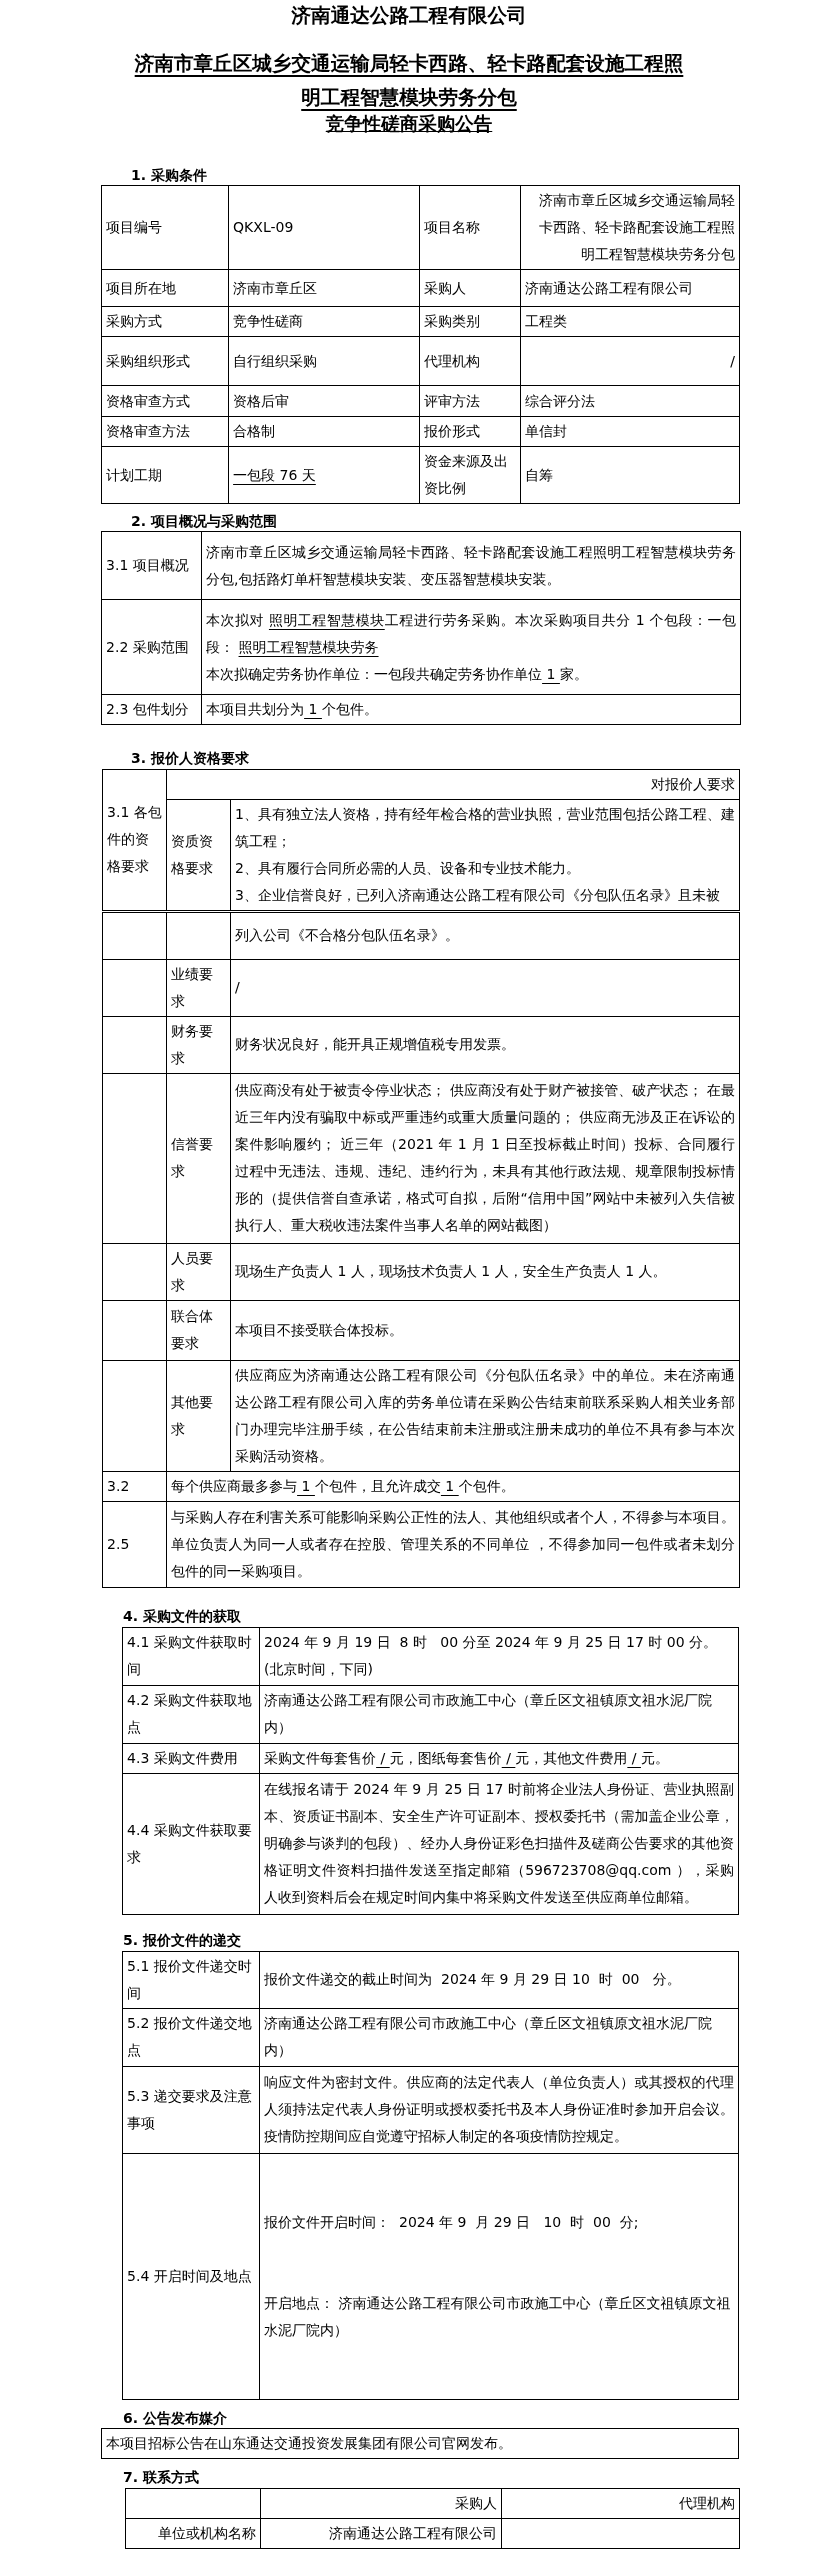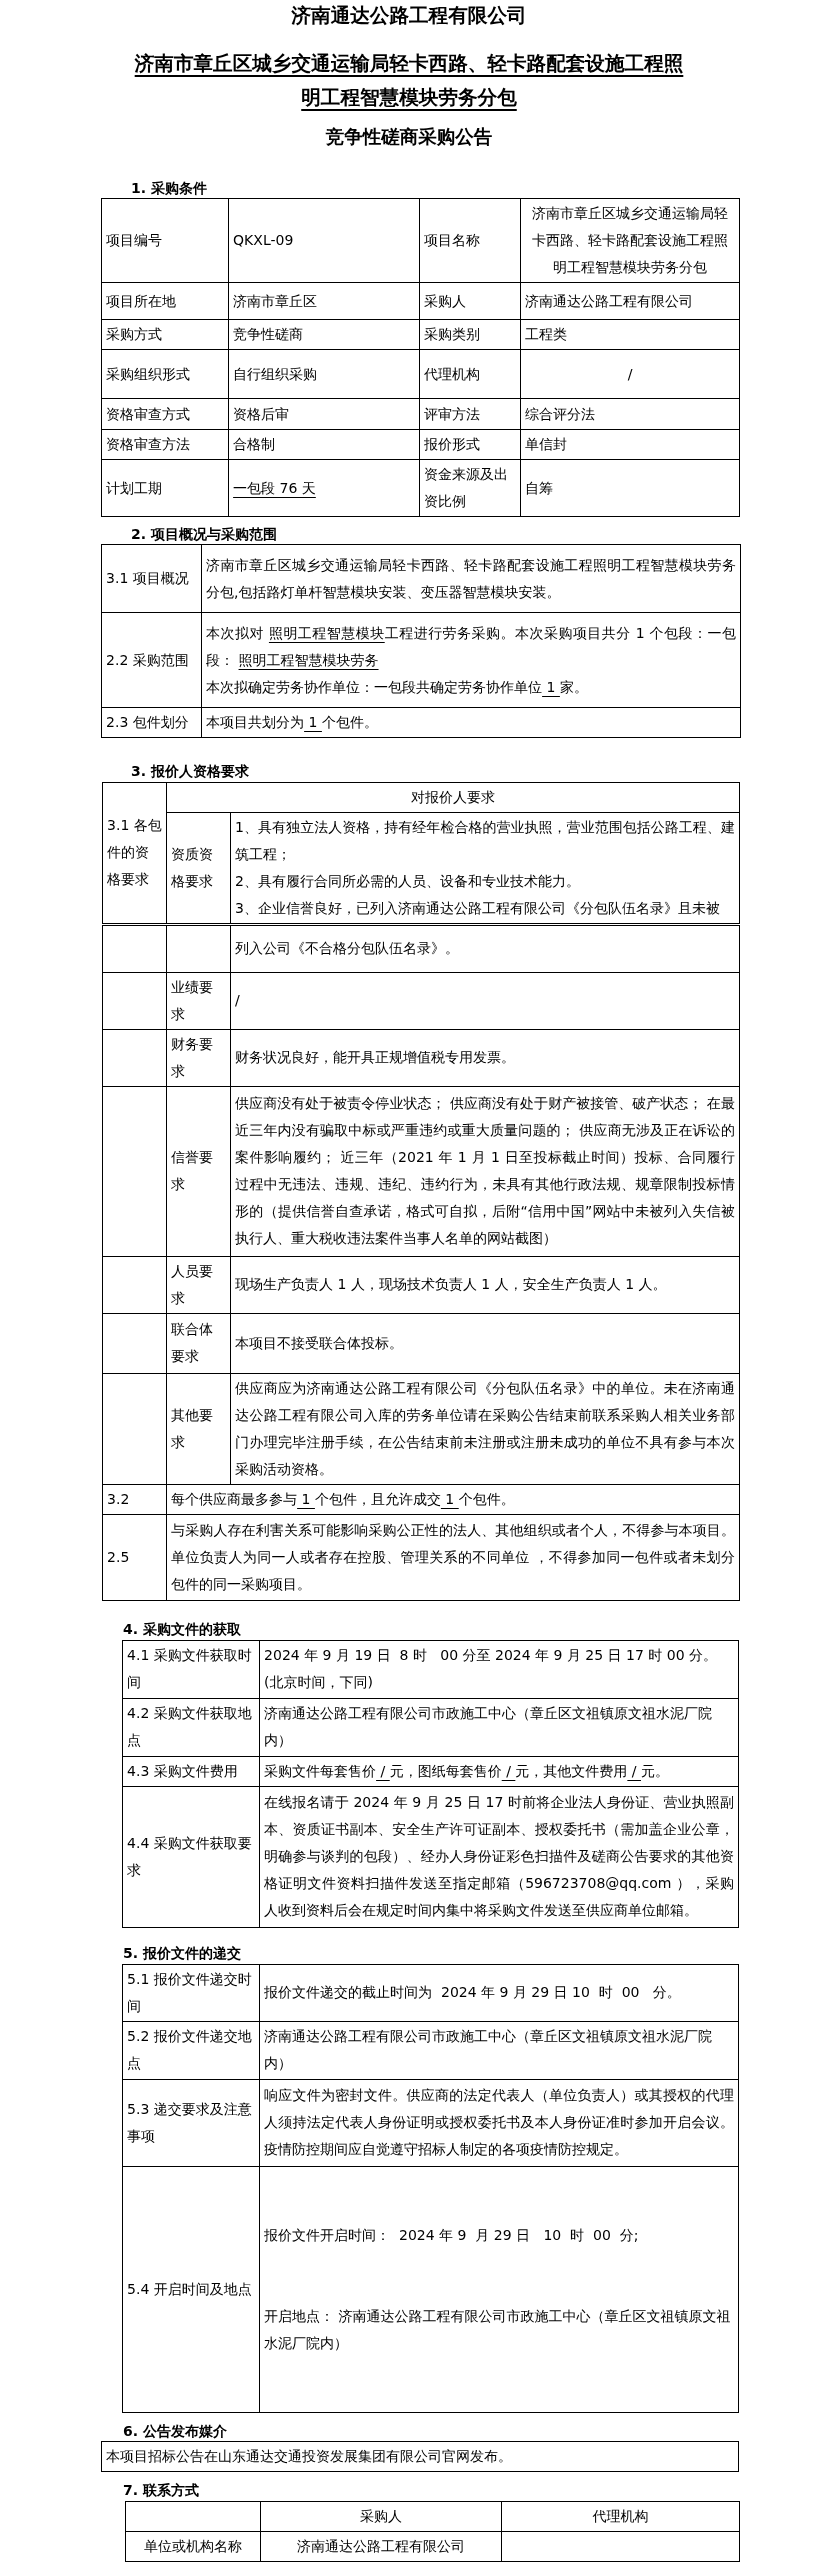--- a/index.html
+++ b/index.html
@@ -8,21 +8,21 @@
     font-family:"DejaVu Sans",sans-serif;
     overflow:hidden;box-sizing:border-box;padding-bottom:7.2px;
   }
   
   .title{width:100%;text-align:center;font-weight:bold;}
   .t-company{font-size:19.6px;line-height:25px;margin-top:3.1px;}
   .t-proj1{font-size:19.6px;line-height:25px;margin-top:23px;
     text-decoration:underline;text-underline-offset:5.2px;text-decoration-thickness:1.5px;}
   .t-proj2{font-size:19.6px;line-height:25px;margin-top:9.3px;
     text-decoration:underline;text-underline-offset:5.2px;text-decoration-thickness:1.5px;}
-  .t-notice{font-size:18.5px;line-height:18.5px;margin-top:18px;}
+  .t-notice{font-size:18.5px;line-height:18.5px;margin-top:5px;text-decoration:underline;}
   
   .heading{font-size:14px;font-weight:bold;line-height:17.5px;}
   .ind-a{margin-left:131px;}
   .ind-b{margin-left:123px;}
   .h-s1{margin-top:33px;}
   .h-s2{margin-top:8.2px;}
   .h-s3{margin-top:25px;}
   .h-s4{margin-top:20.6px;}
   .h-s5{margin-top:17.5px;}
   .h-s6{margin-top:10px;}
@@ -37,21 +37,21 @@
   }
   .t1{margin-left:101px;width:637px;}
   .t2{margin-left:101px;width:639px;}
   .t3a{margin-left:102px;width:637px;}
   .t3b{margin-left:102px;width:637px;margin-top:14.4px;}
   .t4,.t5{margin-left:122px;width:615px;border-radius:10px;}
   .t6{margin-left:101px;width:637px;border-radius:6px;}
   .t7{margin-left:125px;width:614px;}
   .t3a{margin-top:97px;}
   .t4{margin-top:20.6px;}
-  .ctr{text-align:center;}
+  .ctr{text-align:right;}
   .just{text-align:justify;}
   .lh44{line-height:23px;}
   .lh56{line-height:29px;}
   .lh60{line-height:31px;}
   .pre{white-space:pre-wrap;}
   .slash{padding-left:77px;}
   td p{margin:0;}
   span.u{text-decoration:underline;text-underline-offset:4.1px;text-decoration-thickness:1px;}
 </style>
 </head>

